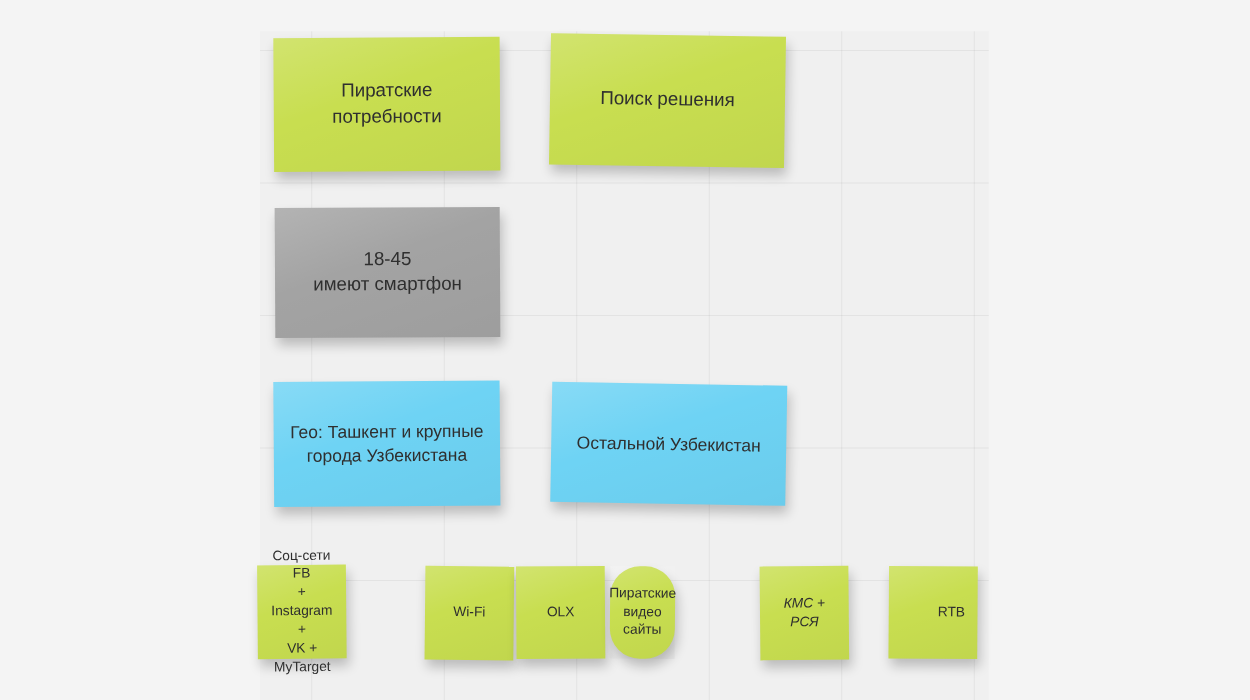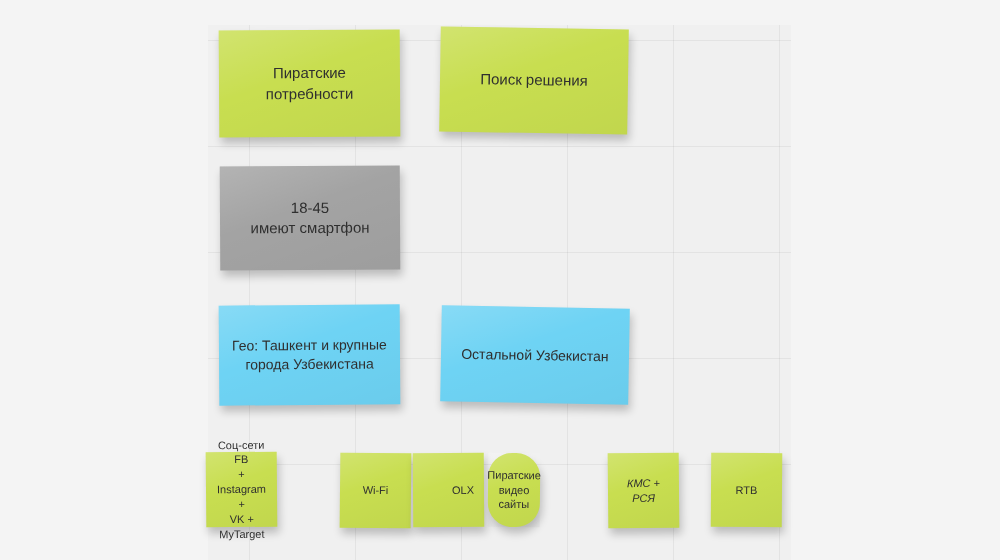--- a/index.html
+++ b/index.html
@@ -105,30 +105,30 @@
     <span class="note-text">Соц-сети FB
 + Instagram +
 VK +
 MyTarget</span>
   </div>
 
   <div class="note green note-small" style="left:316px; top:453px; width:71px; height:75px; transform: rotate(0.6deg); margin-left: 24px;">
     <span class="note-text">Wi-Fi</span>
   </div>
 
-  <div class="note green note-small" style="left:413px; top:453px; width:71px; height:74px; transform: rotate(-0.4deg); justify-content: flex-end;">
+  <div class="note green note-small" style="left:413px; top:453px; width:71px; height:74px; transform: rotate(-0.4deg);">
     <span class="note-text">OLX</span>
   </div>
 
   <div class="note green note-small" style="left:488px; top:453px; width:52px; height:74px; transform: rotate(0.5deg); border-radius: 24px;">
     <span class="note-text">Пиратские
 видео сайты</span>
   </div>
 
   <div class="note green note-small" style="left:608px; top:453px; width:71px; height:75px; transform: rotate(-0.5deg); font-style: italic;">
     <span class="note-text">КМС + РСЯ</span>
   </div>
 
-  <div class="note green note-small" style="left:711px; top:453px; width:71px; height:74px; transform: rotate(0.4deg);">
+  <div class="note green note-small" style="left:711px; top:453px; width:71px; height:74px; transform: rotate(0.4deg); justify-content: flex-end;">
     <span class="note-text">RTB</span>
   </div>
 
 </div>
 
 </body></html>

